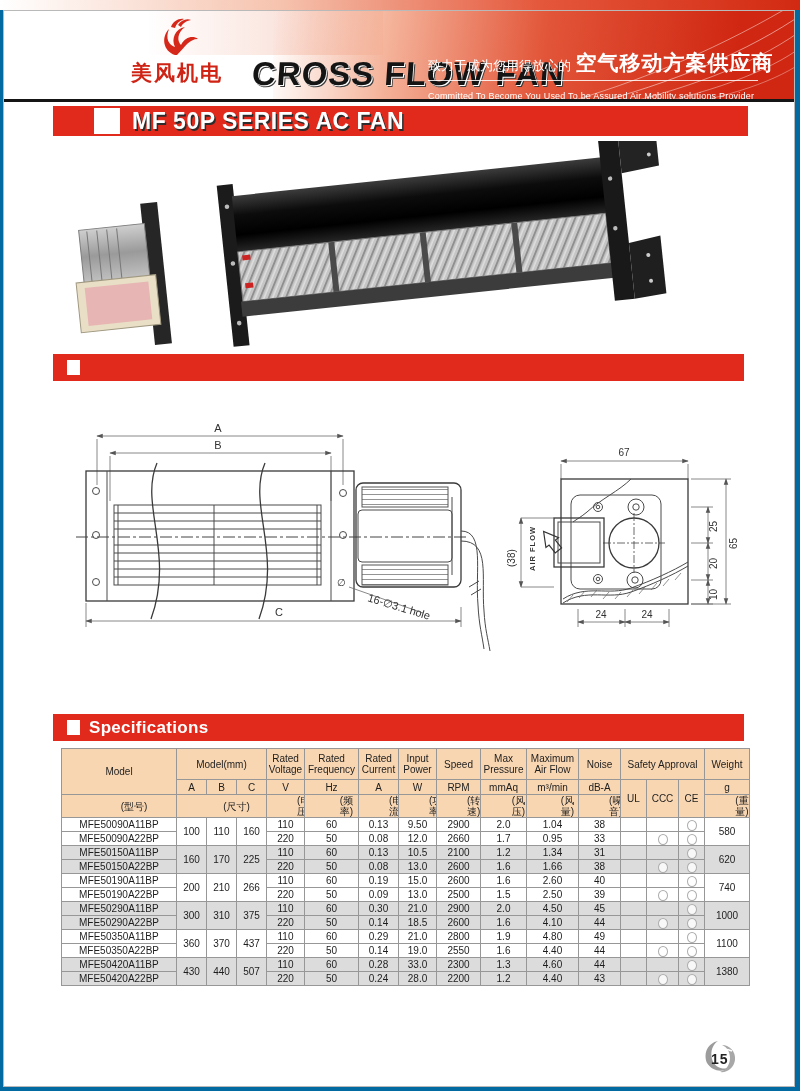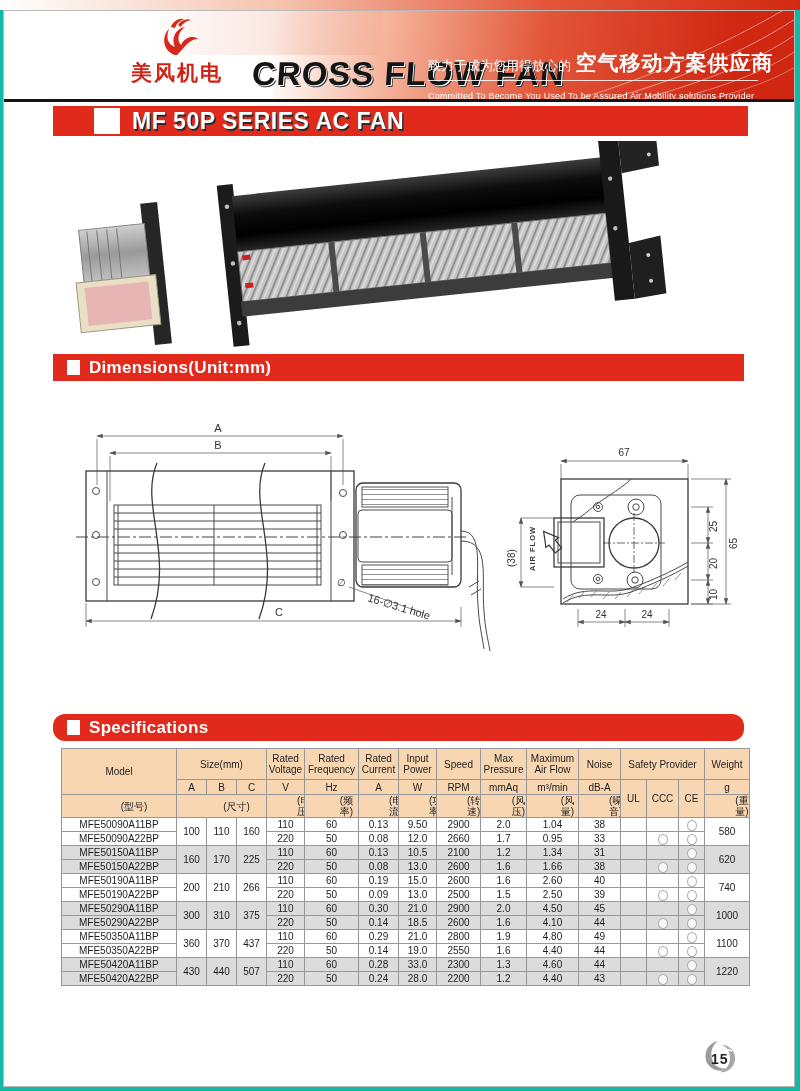--- a/index.html
+++ b/index.html
@@ -1,16 +1,16 @@
 <!DOCTYPE html>
 <html><head>
 <meta charset="utf-8">
 <style>
   html,body{margin:0;padding:0;background:#fff;}
-  .page{position:relative;width:800px;height:1091px;background:#14b8a6;overflow:hidden;
+  .page{position:relative;width:800px;height:1091px;background:#0369a1;overflow:hidden;
         font-family:"Liberation Sans", sans-serif;}
   .top-strip{position:absolute;top:0;left:0;width:800px;height:10px;
         background:linear-gradient(to right,#ffffff 0%,#f6c3ae 35%,#e4563a 68%,#d22a12 100%);}
   .content{position:absolute;top:10px;left:3px;width:792px;height:1077px;
         border:1px solid #b9b9b9;background:#fff;box-sizing:border-box;}
 
   
   .header{position:absolute;top:0;left:0;width:790px;height:88px;overflow:hidden;background:#fff;}
   .header-red{position:absolute;right:0;top:0;width:66%;height:100%;
         background:linear-gradient(97deg,rgba(255,255,255,0) 0%,rgba(244,176,150,.95) 22%,#e25538 52%,#d02712 88%);}
@@ -34,21 +34,21 @@
   
   .banner{position:absolute;background:#e22a1c;color:#fff;display:flex;align-items:center;}
   .series-banner{top:95px;left:49px;width:695px;height:30px;text-align:center;}
   .series-banner .sq{width:26px;height:26px;background:#fff;margin-left:41px;}
   .series-banner .txt{font-size:23px;font-weight:bold;margin-left:12px;letter-spacing:.5px;
         text-shadow:1.5px 1.5px 0 #2c2c2c;}
   .section-banner{height:27px;}
   .section-banner .sq{width:13px;height:15px;background:#fff;margin-left:14px;}
   .section-banner .txt{font-size:17px;font-weight:600;margin-left:9px;letter-spacing:.3px;}
   .dim-banner{top:343px;left:49px;width:691px;}
-  .spec-banner{top:703px;left:49px;width:691px;border-radius:12px;}
+  .spec-banner{top:703px;left:49px;width:691px;}
 
   
   .photo-area{position:absolute;top:130px;left:20px;width:750px;height:210px;background:#fff;}
 
   
   .drawing{position:absolute;}
   .d-front{left:57px;top:408px;}
   .d-end{left:497px;top:408px;}
   .dw{stroke:#4a4a4a;fill:none;stroke-width:1;}
   .dwt{stroke:#3a3a3a;fill:none;stroke-width:1.3;}
@@ -164,21 +164,20 @@
           <circle cx="622" cy="140" r="2" fill="#ccc"></circle>
             <circle cx="622" cy="166" r="2" fill="#ccc"></circle>
           <circle cx="592" cy="60" r="2.2" fill="#bbb"></circle>
             <circle cx="592" cy="110" r="2.2" fill="#bbb"></circle>
         </g>
       </svg>
     </div>
 
     <div class="banner section-banner dim-banner">
       <span class="sq"></span>
-      <span class="txt">Dimensions(Unit:mm)</span>
     </div>
 
     <svg class="drawing d-front" width="450" height="245" viewBox="0 0 450 245">
       <defs>
         <marker id="ar" viewBox="0 0 10 10" refX="9" refY="5" markerWidth="8" markerHeight="8" orient="auto-start-reverse">
           <path d="M0,1.5 L10,5 L0,8.5 Z" fill="#555"></path>
         </marker>
         <pattern id="hatch" width="5" height="5" patternUnits="userSpaceOnUse" patternTransform="rotate(90)">
           <rect width="5" height="5" fill="#fff"></rect>
             <line x1="0" y1="0" x2="0" y2="5" stroke="#666" stroke-width="1.4"></line>
@@ -318,30 +317,30 @@
           <col style="width:52px">
           <col style="width:42px">
         <col style="width:26px">
           <col style="width:32px">
           <col style="width:26px">
           <col style="width:45px">
       </colgroup>
       <thead>
         <tr class="hr1">
           <th rowspan="2">Model</th>
-          <th colspan="3">Size(mm)</th>
+          <th colspan="3">Model(mm)</th>
           <th>Rated Voltage</th>
           <th>Rated Frequency</th>
           <th>Rated Current</th>
           <th>Input Power</th>
           <th>Speed</th>
           <th>Max Pressure</th>
           <th>Maximum Air Flow</th>
           <th>Noise</th>
-          <th colspan="3">Safety Provider</th>
+          <th colspan="3">Safety Approval</th>
           <th>Weight</th>
         </tr>
         <tr class="hr2">
           <th>A</th>
           <th>B</th>
           <th>C</th>
           <th>V</th>
           <th>Hz</th>
           <th>A</th>
           <th>W</th>
@@ -538,21 +537,21 @@
             <td>60</td>
             <td>0.28</td>
             <td>33.0</td>
             <td>2300</td>
             <td>1.3</td>
             <td>4.60</td>
             <td>44</td>
             <td></td>
             <td></td>
             <td><span class="approval-circle"></span></td>
-            <td rowspan="2">1220</td>
+            <td rowspan="2">1380</td>
           </tr>
           <tr class="grp-gray">
             <td>MFE50420A22BP</td>
             <td>220</td>
             <td>50</td>
             <td>0.24</td>
             <td>28.0</td>
             <td>2200</td>
             <td>1.2</td>
             <td>4.40</td>

